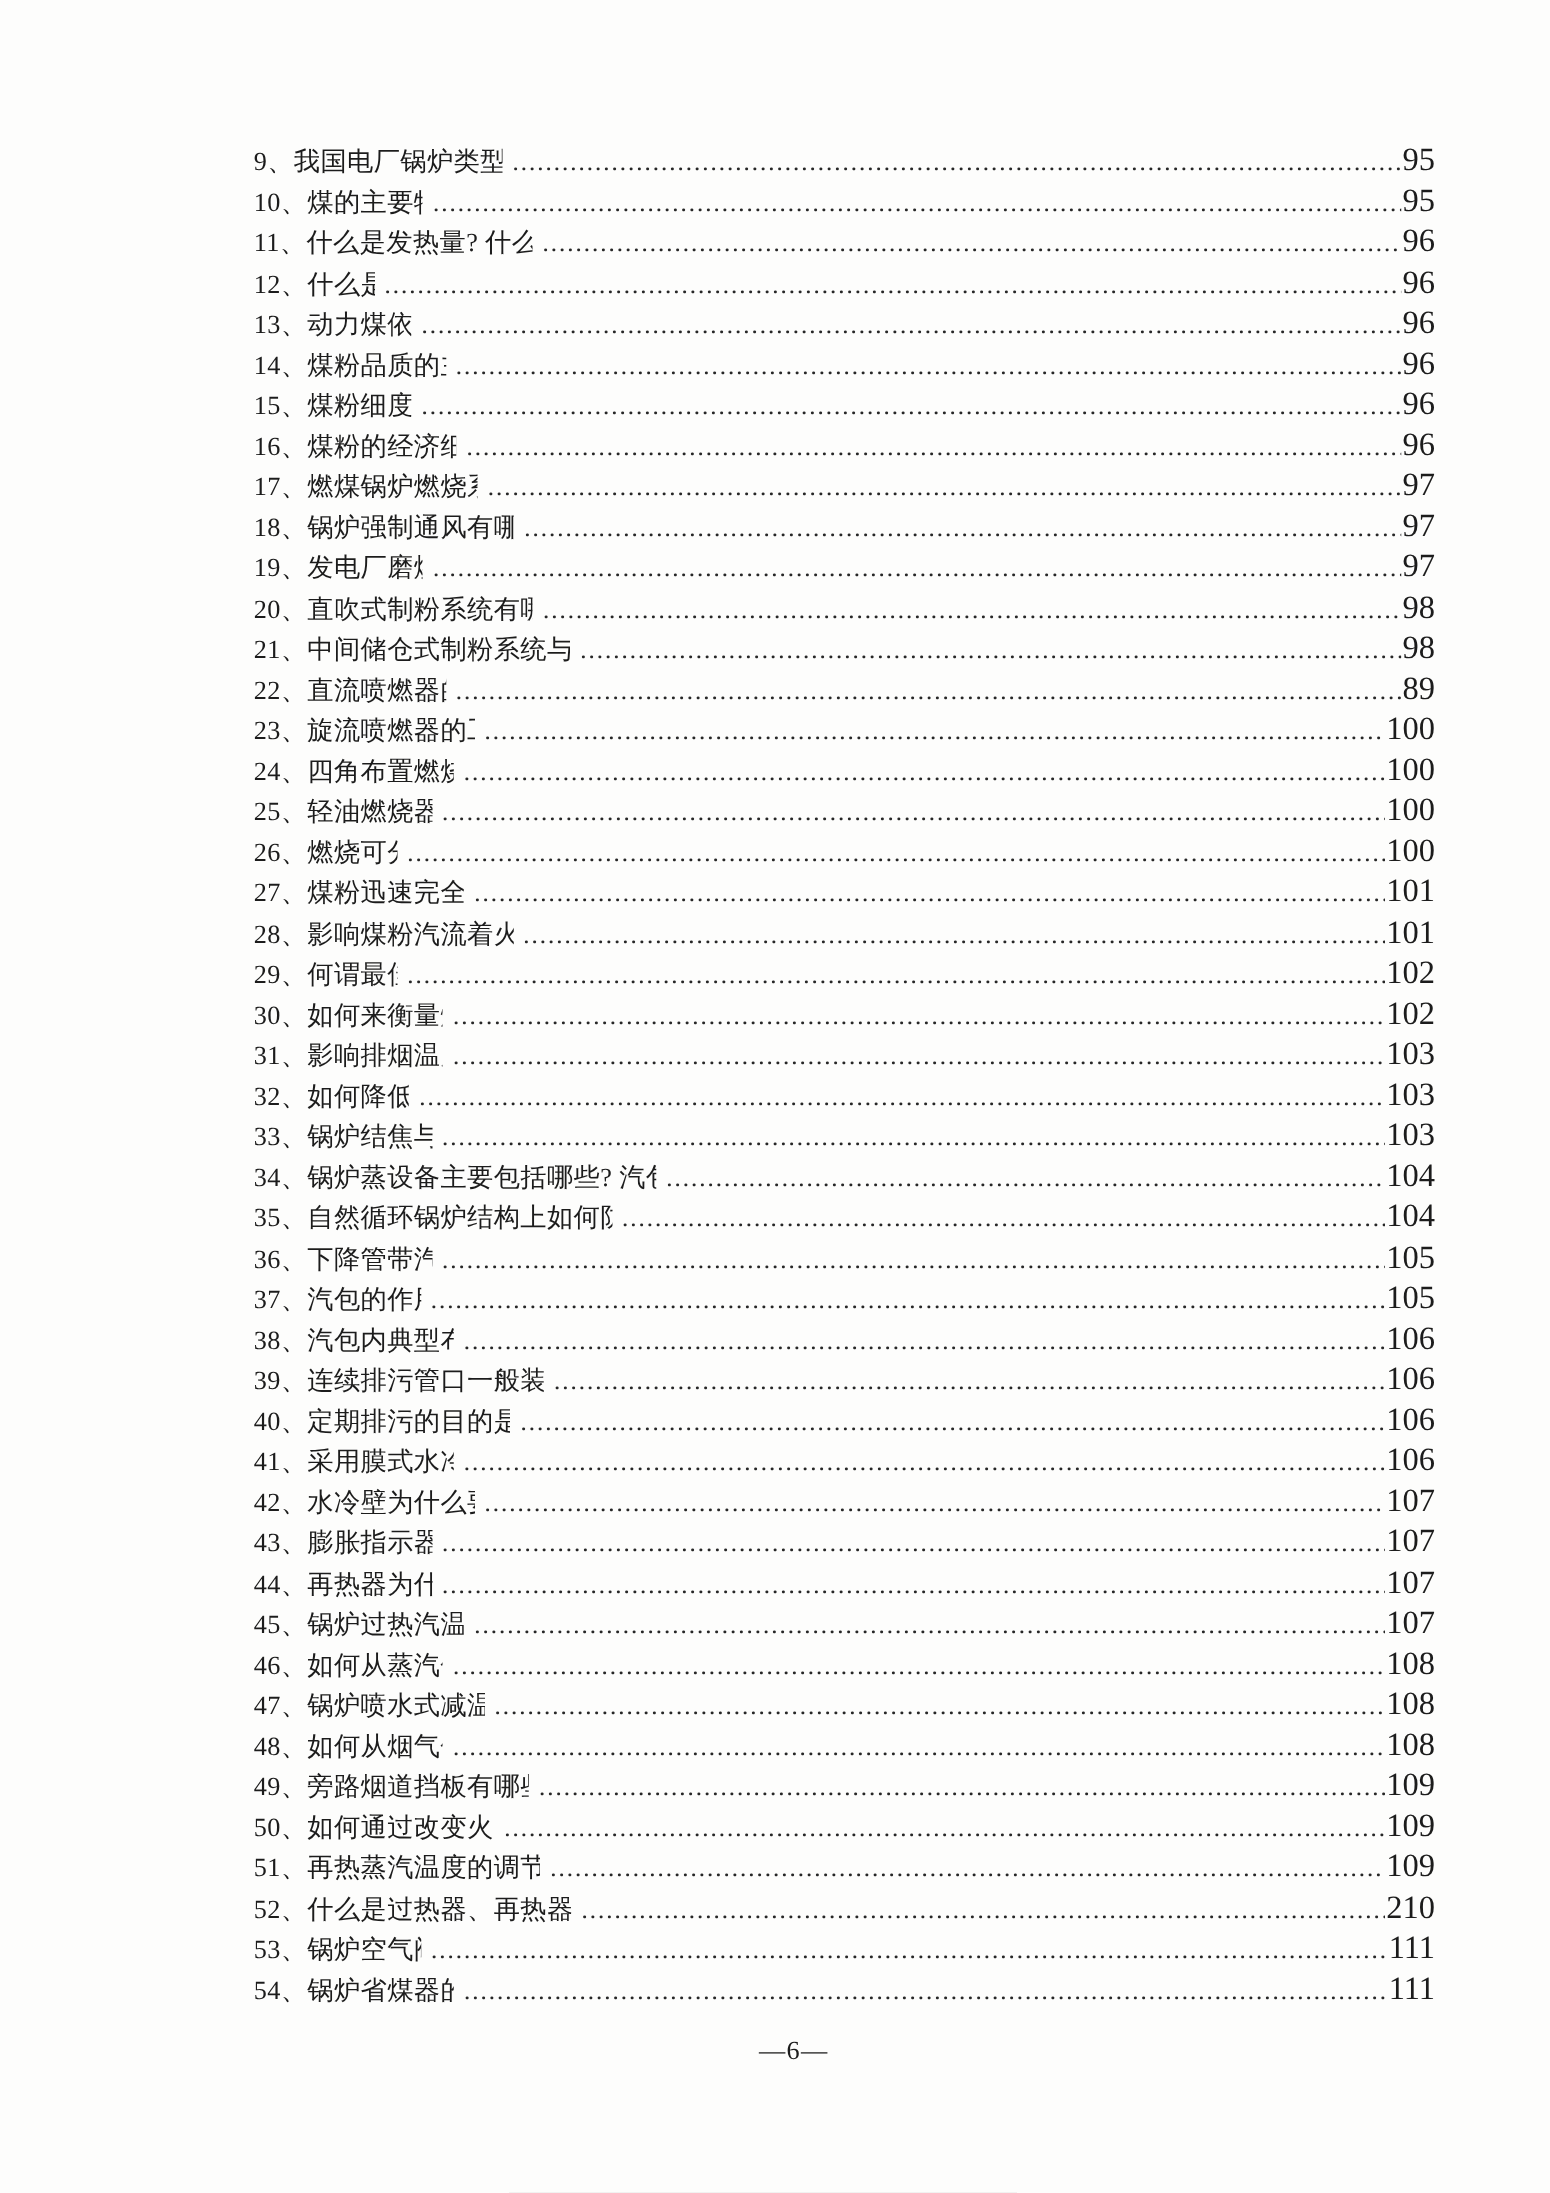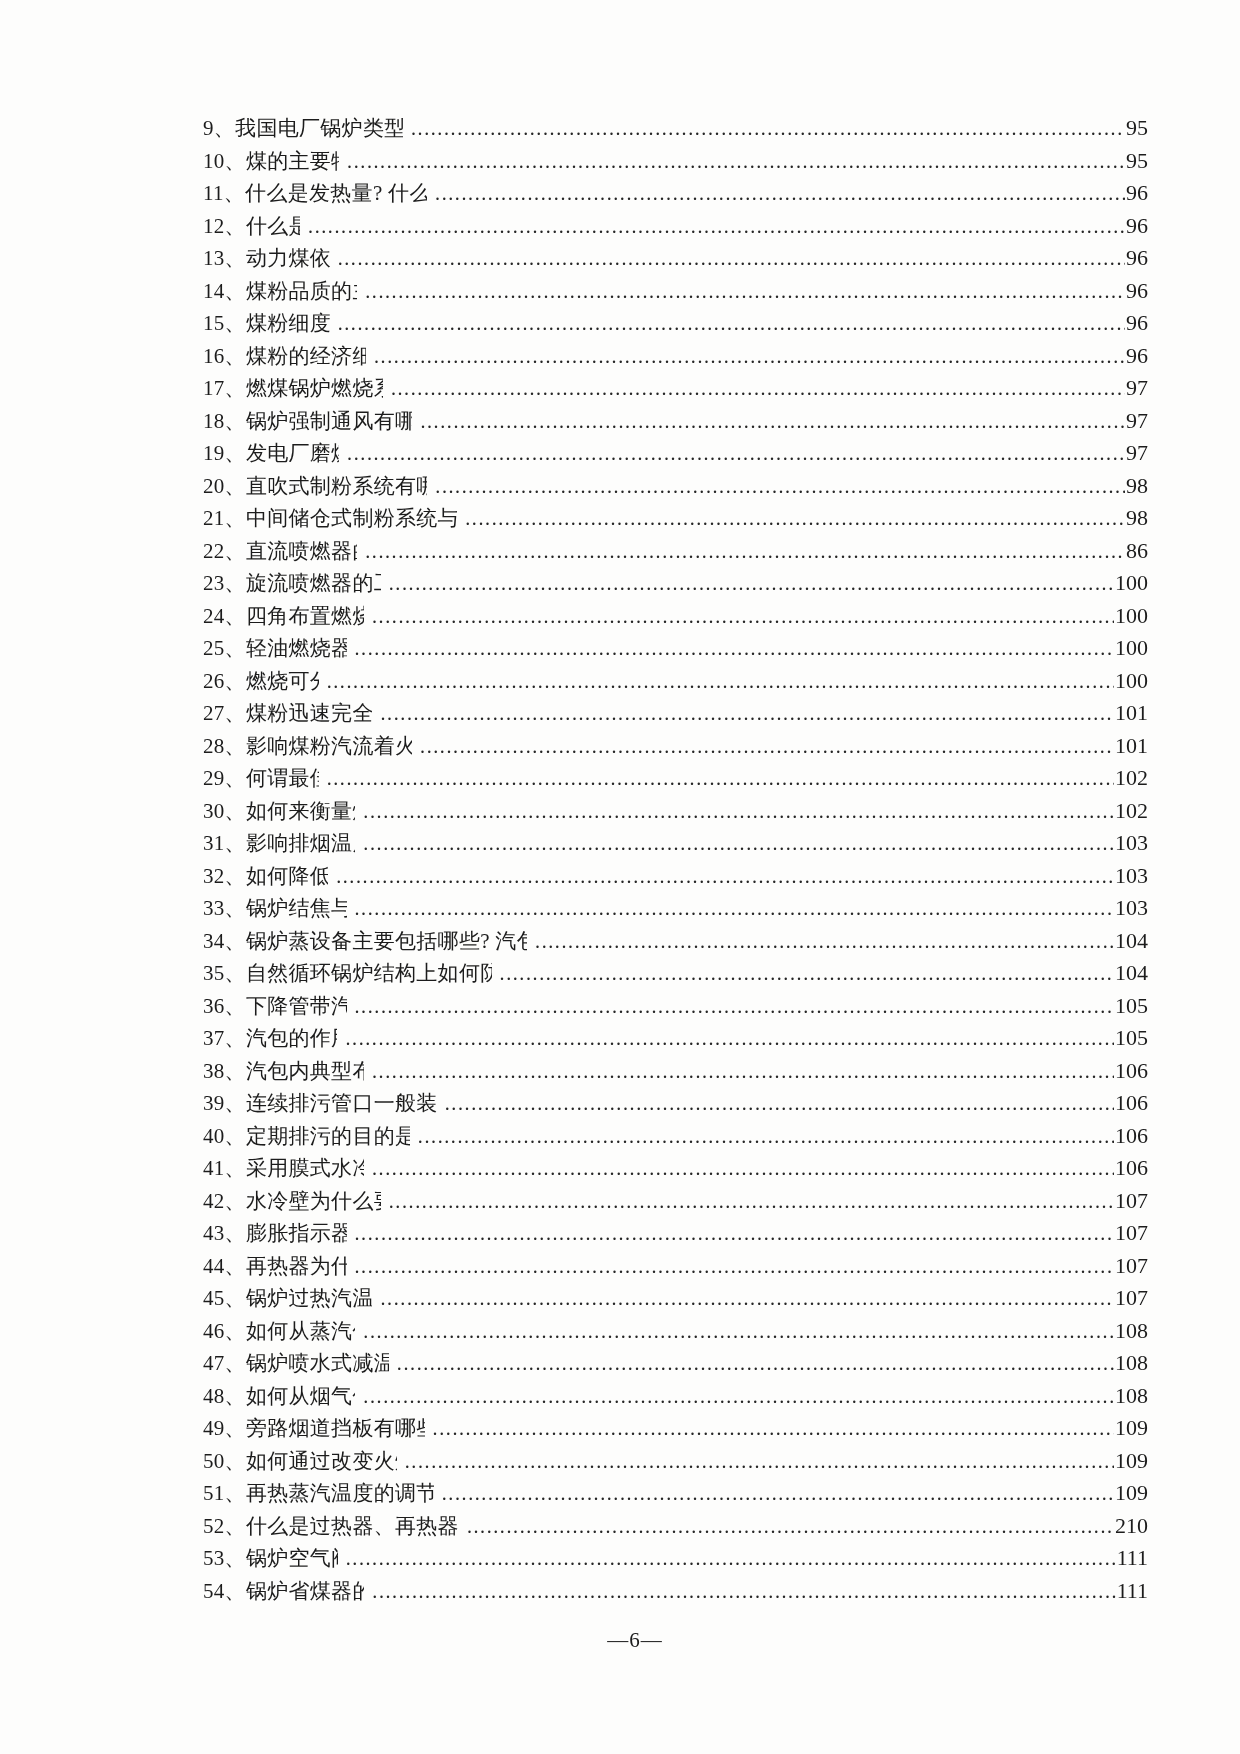--- a/index.html
+++ b/index.html
@@ -45,21 +45,21 @@
     color: #262626;
   }
   .toc-row .leader::after {
     content: "......................................................................................................................................................................................................................................";
     font-size: 20px;
     letter-spacing: 1.6px;
   }
   .toc-row .page-num {
     flex: 0 0 auto;
     white-space: nowrap;
-    font-size: 22px;
+    font-size: 26px;
   }
   .footer {
     position: absolute;
     top: 1628px;
     left: 30px;
     width: 1210px;
     text-align: center;
     font-size: 21px;
     letter-spacing: 1px;
   }
@@ -144,21 +144,21 @@
 
     <div class="toc-row">
       <span class="entry-text">21、中间储仓式制粉系统与直吹式制粉系统比较有哪些优缺点?</span>
       <span class="leader"></span>
       <span class="page-num">98</span>
     </div>
 
     <div class="toc-row">
       <span class="entry-text">22、直流喷燃器的工作原理如何?</span>
       <span class="leader"></span>
-      <span class="page-num">86</span>
+      <span class="page-num">89</span>
     </div>
 
     <div class="toc-row">
       <span class="entry-text">23、旋流喷燃器的工作原理及特点如何?</span>
       <span class="leader"></span>
       <span class="page-num">100</span>
     </div>
 
     <div class="toc-row">
       <span class="entry-text">24、四角布置燃烧器的缺点是什么?</span>

